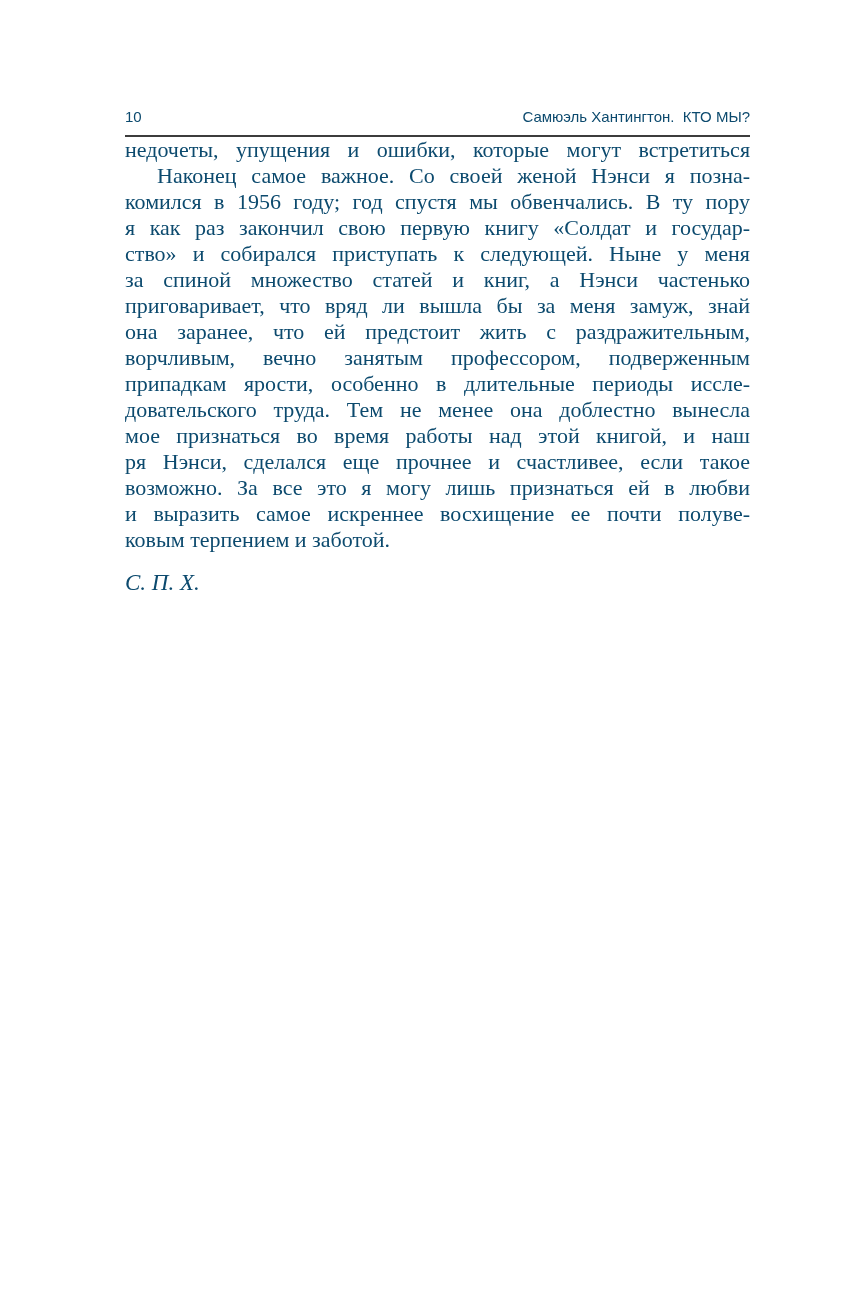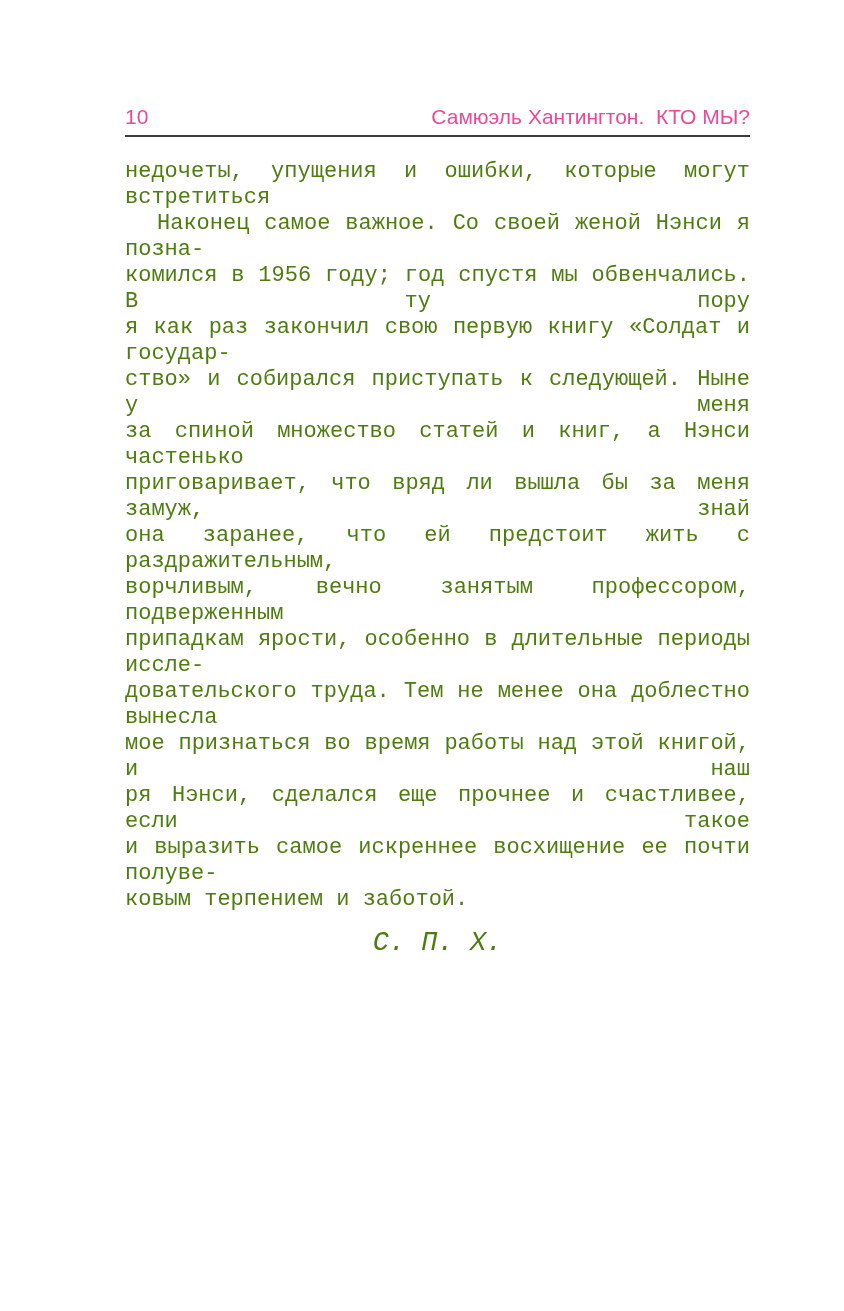--- a/index.html
+++ b/index.html
@@ -18,53 +18,52 @@
     position: absolute;
     left: 125px;
     top: 106px;
     width: 625px;
   }
   .running-head {
     display: flex;
     justify-content: space-between;
     align-items: flex-start;
     font-family: "Liberation Sans", sans-serif;
-    font-size: 21px;
+    font-size: 15px;
     line-height: 22px;
-    color: #ec4899;
+    color: #0c4a6e;
   }
   .rule {
     margin-top: 7px;
     border-top: 2px solid #3c3c3c;
     height: 0;
   }
   .body-text {
-    margin-top: 22px;
-    font-family: Liberation Mono, monospace;
+    font-family: Liberation Serif, serif;
     font-size: 22px;
     line-height: 26px;
-    color: #4d7c0f;
+    color: #0c4a6e;
   }
   .line {
     text-align: justify;
     text-align-last: justify;
     white-space: normal;
   }
   .line.indent {
     text-indent: 32px;
   }
   .line.last {
     text-align: left;
     text-align-last: auto;
   }
   .signature {
     margin-top: 17px;
-    text-align: center;
+    text-align: left;
     font-style: italic;
-    font-size: 27px;
+    font-size: 23px;
     line-height: 26px;
   }
 </style>
 </head>
 <body>
 
 <div class="page">
   <div class="content">
 
     <div class="running-head">
@@ -86,20 +85,21 @@
         <div class="line">я как раз закончил свою первую книгу «Солдат и государ-</div>
         <div class="line">ство» и собирался приступать к следующей. Ныне у меня</div>
         <div class="line">за спиной множество статей и книг, а Нэнси частенько</div>
         <div class="line">приговаривает, что вряд ли вышла бы за меня замуж, знай</div>
         <div class="line">она заранее, что ей предстоит жить с раздражительным,</div>
         <div class="line">ворчливым, вечно занятым профессором, подверженным</div>
         <div class="line">припадкам ярости, особенно в длительные периоды иссле-</div>
         <div class="line">довательского труда. Тем не менее она доблестно вынесла</div>
         <div class="line">мое признаться во время работы над этой книгой, и наш</div>
         <div class="line">ря Нэнси, сделался еще прочнее и счастливее, если такое</div>
+        <div class="line">возможно. За все это я могу лишь признаться ей в любви</div>
         <div class="line">и выразить самое искреннее восхищение ее почти полуве-</div>
         <div class="line last">ковым терпением и заботой.</div>
       </div>
 
       <div class="signature">С. П. Х.</div>
 
     </div>
   </div>
 </div>
 

